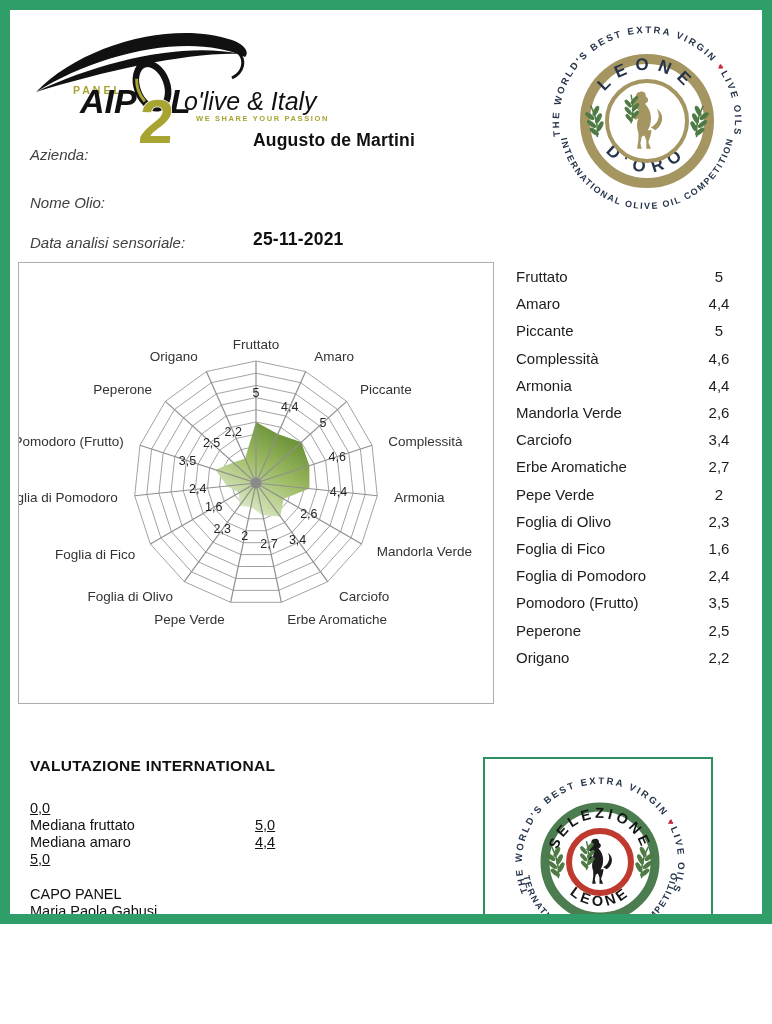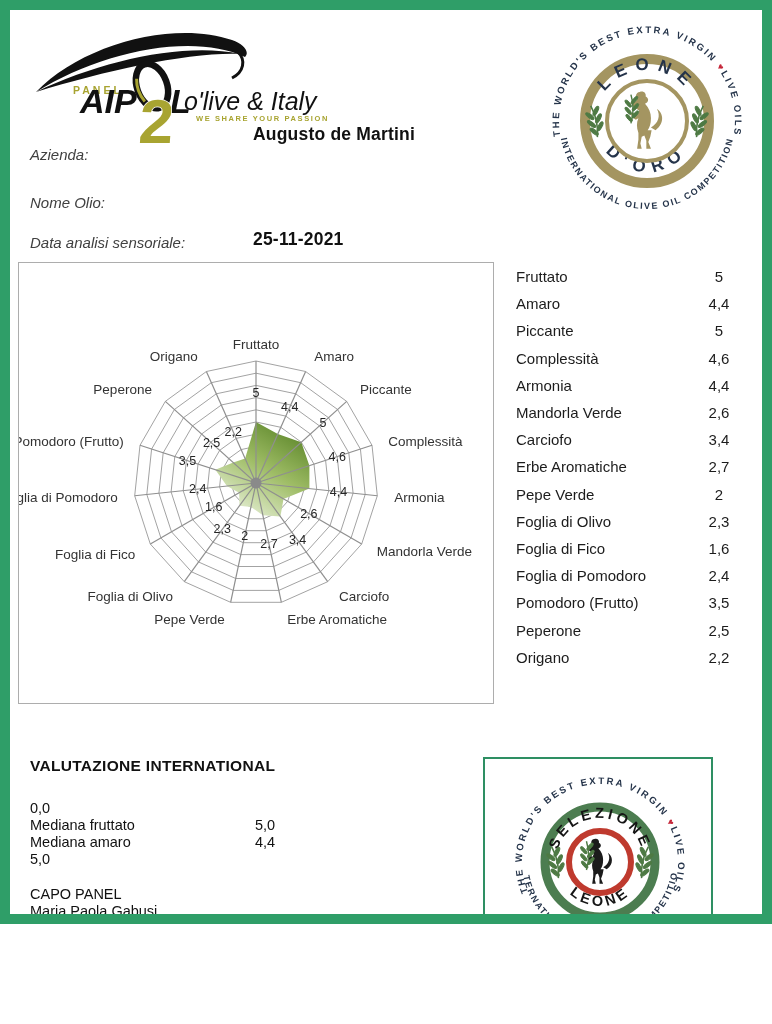--- a/index.html
+++ b/index.html
@@ -13,21 +13,21 @@
              border:1px solid #adadad;background:#fff;}
   .sensory-list{position:absolute;left:516px;top:263px;width:232px;}
   .sensory-row{display:flex;align-items:center;height:27.2px;font-size:15px;color:#1c1c1c;}
   .sensory-row .lbl{flex:1;}
   .sensory-row .val{width:58px;text-align:center;}
   .valutazione-title{position:absolute;left:30px;top:757px;font-weight:bold;
                      font-size:15.5px;letter-spacing:.3px;color:#111;}
   .mediana-block{position:absolute;left:30px;top:800px;width:360px;}
   .mediana-row{display:flex;height:17px;font-size:14.5px;color:#111;}
   .mediana-row .lbl{width:225px;}
-  .mediana-row .val{width:60px;}
+  .mediana-row .val{width:60px;text-decoration:underline;}
   .capo-block{position:absolute;left:30px;top:886px;font-size:14.5px;line-height:17px;color:#111;}
   .bottom-box{position:absolute;left:483px;top:757px;width:230px;height:247px;
               border:2px solid #2e8f63;background:#fff;box-sizing:border-box;}
   .years{position:absolute;left:0;top:200px;width:100%;text-align:center;
          font-weight:bold;font-size:17px;color:#111;margin-top:8px;}
   svg text{font-family:"Liberation Sans",sans-serif;}
 </style>
 </head>
 <body>
 
@@ -86,21 +86,21 @@
         <text font-size="17" font-weight="bold" letter-spacing="8" fill="#25344a"><textPath href="#gold-seal-bt" startOffset="50%" text-anchor="middle" xlink:href="#gold-seal-bt">LEONE</textPath></text>
         <text font-size="17" font-weight="bold" letter-spacing="8" fill="#25344a"><textPath href="#gold-seal-bb" startOffset="50%" text-anchor="middle" xlink:href="#gold-seal-bb">D'ORO</textPath></text>
         <circle cx="101" cy="101" r="40" fill="none" stroke="#a49561" stroke-width="4"></circle>
         <use href="#lion" transform="translate(83.18,70.64) scale(0.66)" fill="#a49561"></use>
         <use href="#sprig" transform="translate(83.12,74.6) scale(0.9)" fill="#4e7a44" stroke="#4e7a44"></use>
         <use href="#sprig" transform="translate(46,85) rotate(-12 4 16)" fill="#4e7a44" stroke="#4e7a44"></use>
         <use href="#sprig" transform="translate(156,85) scale(-1,1) rotate(-12 4 16)" fill="#4e7a44" stroke="#4e7a44"></use>
       </svg></div>
 
   <div class="abs field-label" style="left:30px;top:146px">Azienda:</div>
-  <div class="abs field-value" style="left:253px;top:124px">Augusto de Martini</div>
+  <div class="abs field-value" style="left:253px;top:130px">Augusto de Martini</div>
   <div class="abs field-label" style="left:30px;top:194px">Nome Olio:</div>
   <div class="abs field-label" style="left:30px;top:234px">Data analisi sensoriale:</div>
   <div class="abs field-value" style="left:253px;top:229px">25-11-2021</div>
 
   <div class="chart-box" id="chart-box"><svg width="472" height="438" viewBox="0 0 472 438">
         <defs>
           <linearGradient id="radarGrad" x1="78%" y1="4%" x2="22%" y2="96%">
             <stop offset="0%" stop-color="#5f882c"></stop>
             <stop offset="48%" stop-color="#9fbd66"></stop>
             <stop offset="100%" stop-color="#e6efd6"></stop>

